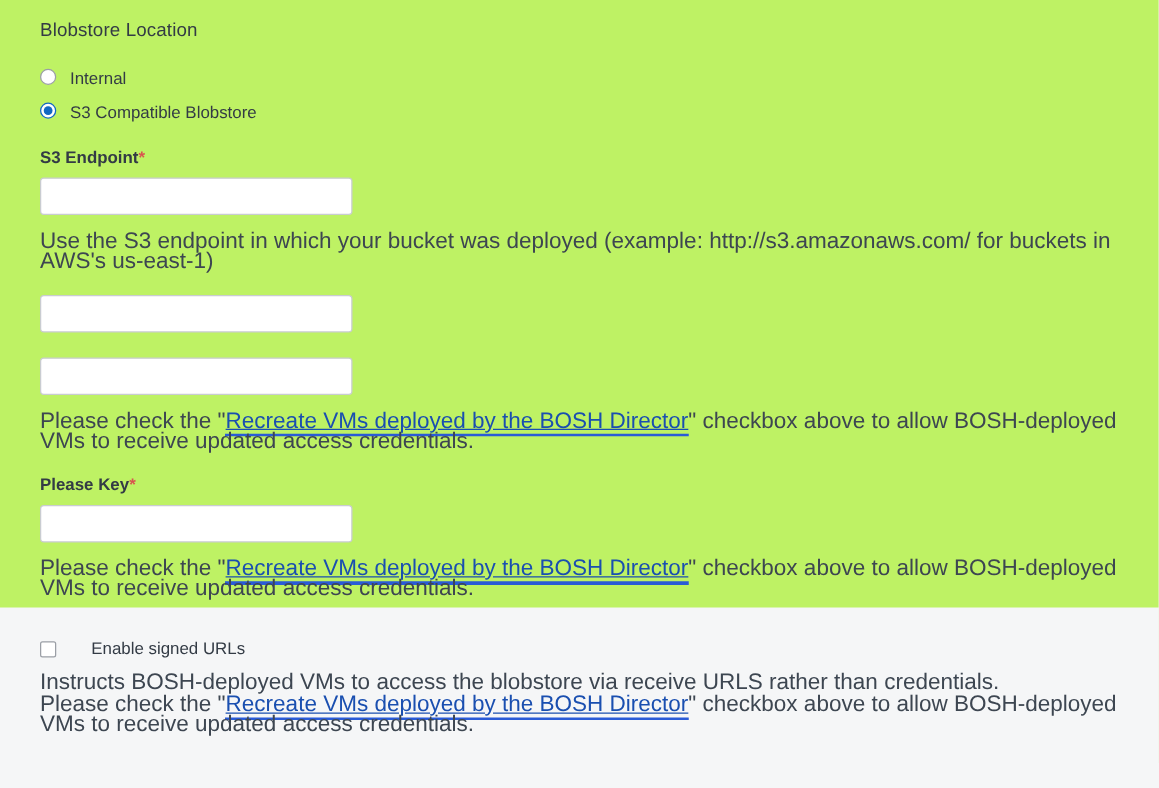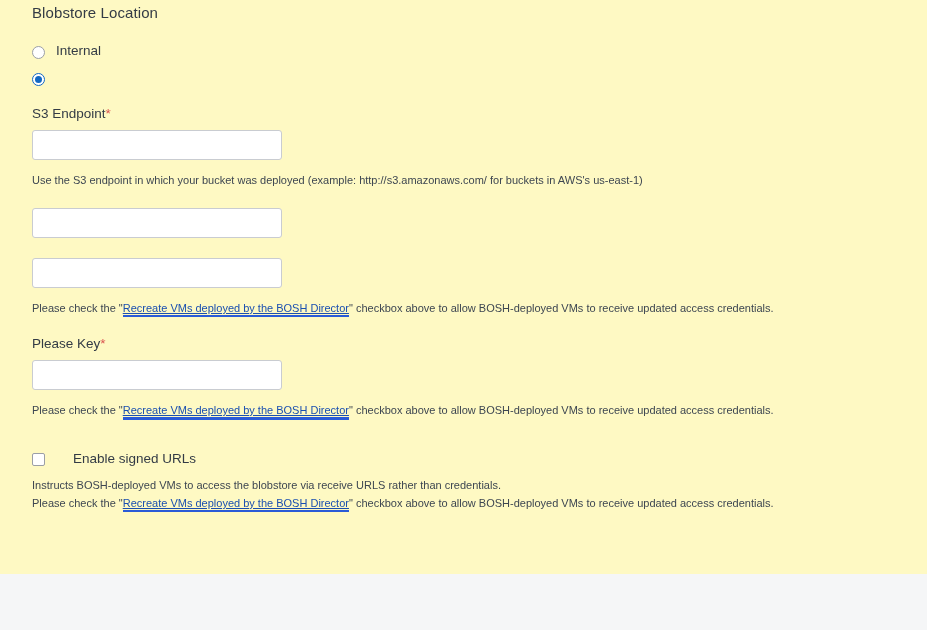--- a/index.html
+++ b/index.html
@@ -9,34 +9,34 @@
     width: 927px;
     height: 630px;
     background: #f5f6f7;
     font-family: "Liberation Sans", sans-serif;
     color: #333b45;
     overflow: hidden;
   }
   .page {
     position: relative;
     width: 927px;
-    height: 574px;
-    background: #fef9c3;
-    padding: 0 32px;
+    height: 486px;
+    background: #bef264;
+    padding: 12px 32px;
   }
   .section-title {
     font-size: 15px;
     color: #333b45;
     padding-top: 4px;
     margin-bottom: 22px;
     letter-spacing: 0.1px;
   }
   .radio-row {
     display: flex;
-    align-items: flex-end;
+    align-items: flex-start;
     margin-bottom: 11px;
     height: 16px;
   }
   .radio {
     width: 13px;
     height: 13px;
     border-radius: 50%;
     border: 1px solid #9b9fa6;
     background: #ffffff;
     margin-right: 11px;
@@ -60,37 +60,38 @@
   .radio-label {
     font-size: 13.5px;
     color: #333b45;
     line-height: 16px;
   }
   .field-block { margin-top: 20px; }
   .field-label {
     font-size: 13.5px;
     color: #333b45;
     margin-bottom: 9px;
+    font-weight: bold;
   }
   .req { color: #d9534f; }
   .text-input {
     width: 250px;
     height: 30px;
     border: 1px solid #c9ccd1;
     border-radius: 3px;
     background: #ffffff;
     font-family: "Liberation Sans", sans-serif;
     font-size: 13px;
     color: #333b45;
     padding: 0 8px;
     outline: none;
     display: block;
   }
   .helper {
-    font-size: 11px;
+    font-size: 18px;
     color: #3d4651;
     margin-top: 12px;
     line-height: 16px;
   }
   .helper a {
     color: #1a4fb0;
     text-decoration: underline;
   }
   .helper .hl-soft {
     border-bottom: 2px solid #2a5bd7;
@@ -130,20 +131,21 @@
 
   <div class="section-title">Blobstore Location</div>
 
   <div class="radio-row">
     <span class="radio"></span>
     <span class="radio-label">Internal</span>
   </div>
 
   <div class="radio-row">
     <span class="radio checked"></span>
+    <span class="radio-label">S3 Compatible Blobstore</span>
   </div>
 
   <div class="field-block">
     <div class="field-label"><span>S3 Endpoint</span><span class="req">*</span></div>
     <input class="text-input" type="text" value="" placeholder="" style="">
     <div class="helper">Use the S3 endpoint in which your bucket was deployed (example: http://s3.amazonaws.com/ for buckets in AWS's us-east-1)</div>
   </div>
 
   <div class="field-block">
     <input class="text-input" type="text" value="" placeholder="" style="">

